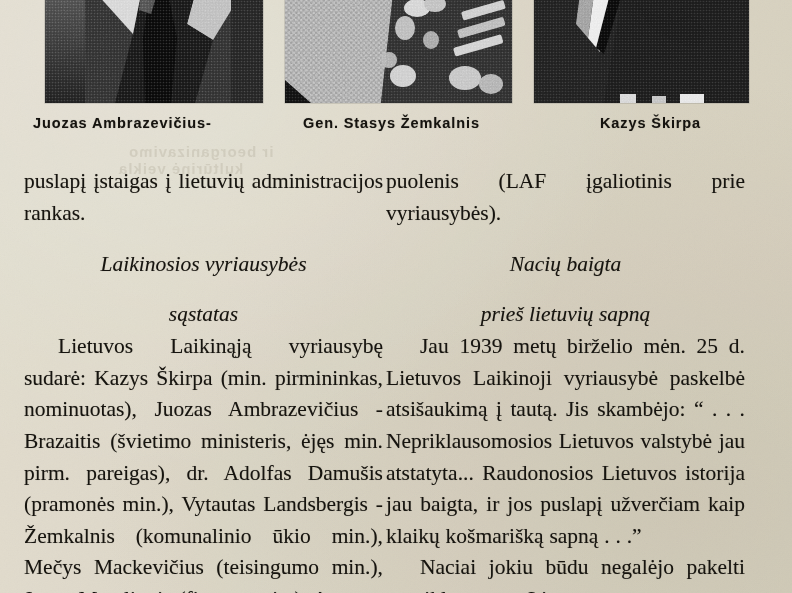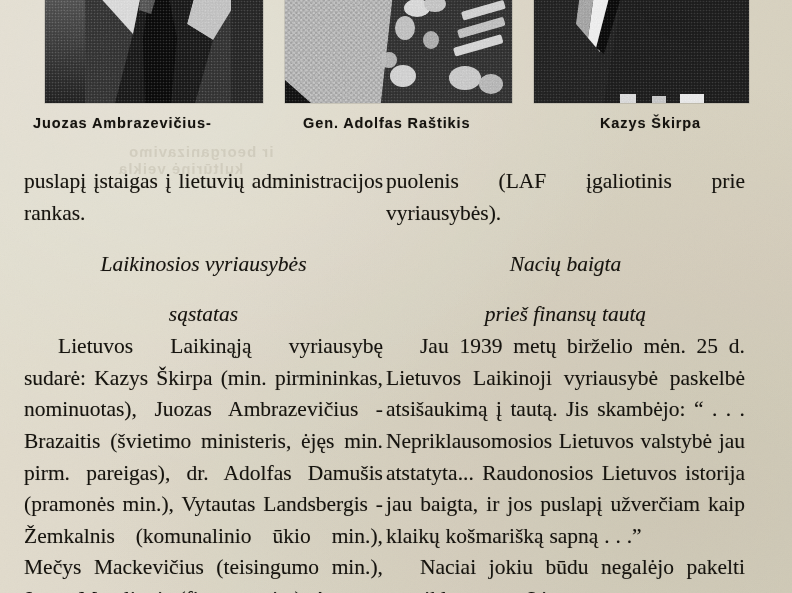--- a/index.html
+++ b/index.html
@@ -268,21 +268,21 @@
               <feColorMatrix type="saturate" values="0"></feColorMatrix>
             </filter>
           </defs>
         <rect width="215" height="109" filter="url(#ph3n)"></rect>
       </svg>
     </div>
   </div>
 
   <div class="caption-row">
     <div class="caption" id="caption-1">Juozas Ambrazevičius-</div>
-    <div class="caption" id="caption-2">Gen. Adolfas Raštikis</div>
+    <div class="caption" id="caption-2">Gen. Stasys Žemkalnis</div>
     <div class="caption" id="caption-3">Kazys Škirpa</div>
   </div>
 
   <div class="bleed" style="left:128px; top:143px;">ir beorganizavimo</div>
   <div class="bleed" style="left:118px; top:160px;">kultūrinė veikla</div>
 
   <div class="columns">
 
     <div class="col" id="col-left">
       <p class="para">puslapį įstaigas į lietuvių administracijos rankas.</p>
@@ -293,21 +293,21 @@
       </div>
 
       <p class="para indent">Lietuvos Laikinąją vyriausybę sudarė: Kazys Škirpa (min. pirmininkas, nominuotas), Juozas Ambrazevičius - Brazaitis (švietimo ministeris, ėjęs min. pirm. pareigas), dr. Adolfas Damušis (pramonės min.), Vytautas Landsbergis - Žemkalnis (komunalinio ūkio min.), Mečys Mackevičius (teisingumo min.), Jonas Matulionis (finansų min.), Antanas Novickis (su-</p>
     </div>
 
     <div class="col" id="col-right">
       <p class="para">puolenis (LAF įgaliotinis prie vyriausybės).</p>
 
       <div class="subhead">
         <span class="ln">Nacių baigta</span>
-        <span class="ln">prieš finansų tautą</span>
+        <span class="ln">prieš lietuvių sapną</span>
       </div>
 
       <p class="para indent">Jau 1939 metų birželio mėn. 25 d. Lietuvos Laikinoji vyriausybė paskelbė atsišaukimą į tautą. Jis skambėjo: “ . . . Nepriklausomosios Lietuvos valstybė jau atstatyta... Raudonosios Lietuvos istorija jau baigta, ir jos puslapį užverčiam kaip klaikų košmarišką sapną . . .”</p>
 
       <p class="para indent">Naciai jokiu būdu negalėjo pakelti nepriklausomos Lietuvos</p>
     </div>
   </div>
 
 </div>
 

